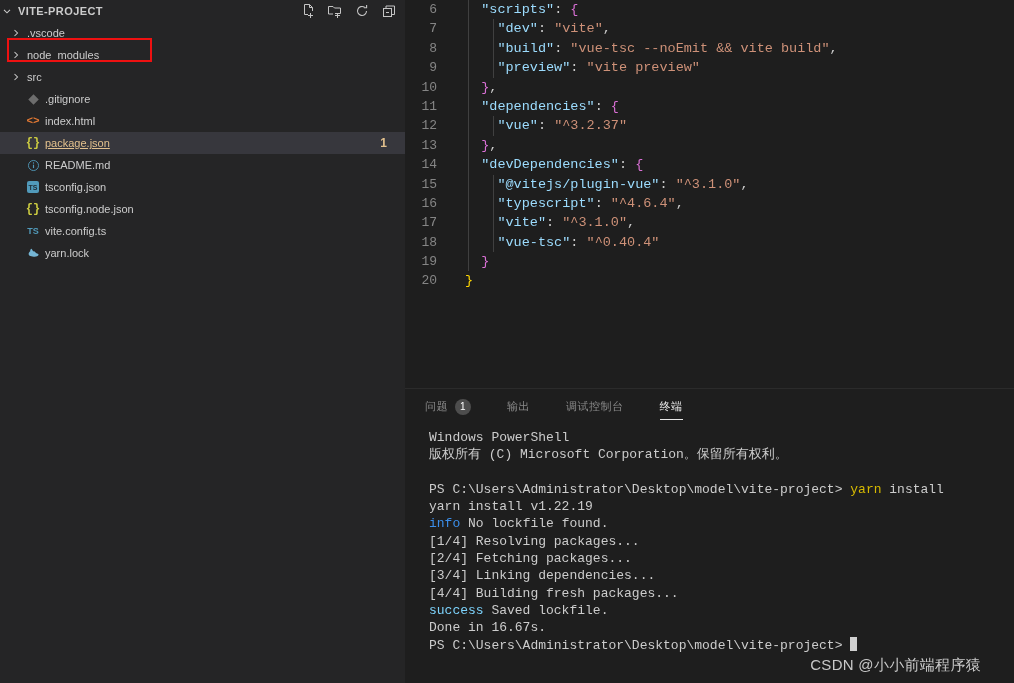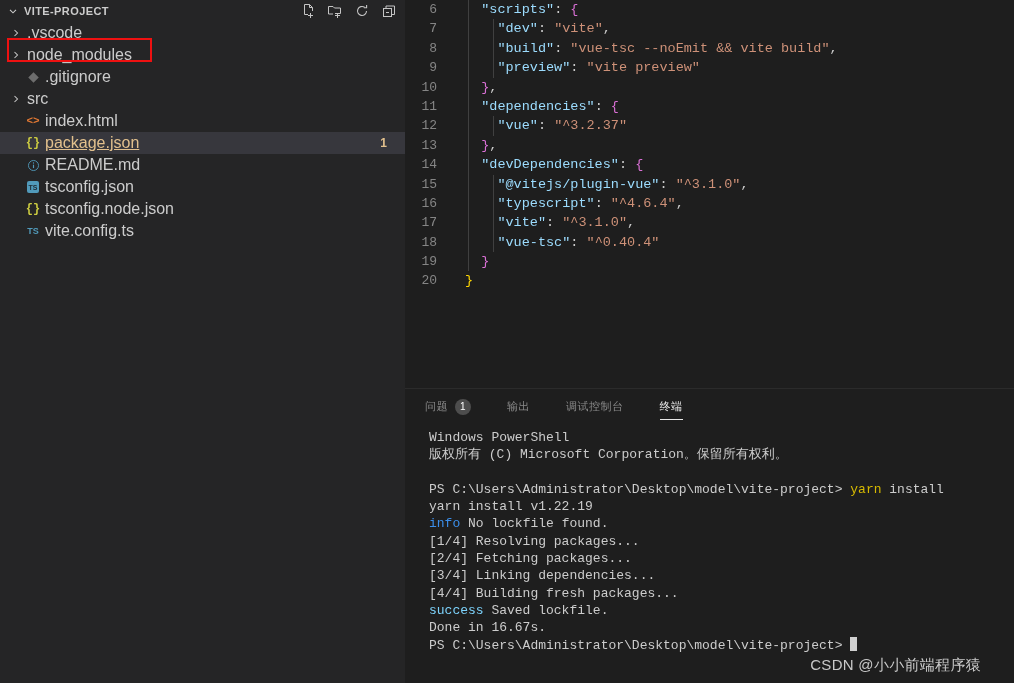--- a/index.html
+++ b/index.html
@@ -14,21 +14,21 @@
   
   .sidebar {
     width: 405px; height: 683px;
     background: #252526;
     position: relative;
     flex: 0 0 405px;
   }
   .sb-title-row {
     height: 22px;
     display: flex; align-items: center;
-    padding-left: 6px; padding-right: 6px;
+    padding-left: 0; padding-right: 6px;
     position: relative;
   }
   .sb-chevron {
     width: 14px; height: 14px;
     display: flex; align-items: center; justify-content: center;
     color: #cccccc; flex: 0 0 14px;
   }
   .sb-title {
     font-size: 11px; font-weight: bold;
     color: #cccccc; letter-spacing: 0.4px;
@@ -60,21 +60,21 @@
     width: 16px; flex: 0 0 16px;
     display: flex; align-items: center; justify-content: center;
     color: #cccccc;
   }
   .tree-ficon {
     width: 18px; flex: 0 0 18px;
     display: flex; align-items: center; justify-content: center;
     font-size: 12px;
     margin-right: 3px;
   }
-  .tree-label { font-size: 16px; }
+  .tree-label { font-size: 11px; }
   .tree-label.gold { color: #e2c08d; text-decoration: underline; }
   .badge-count {
     position: absolute; right: 18px; top: 0; height: 22px;
     display: flex; align-items: center;
     font-size: 12px; color: #e2c08d; font-weight: 600;
   }
   .ic-json { color: #cbcb41; font-weight: bold; font-family: "Liberation Mono", monospace; font-size: 12px; }
   .ic-html { color: #e37933; font-weight: bold; font-family: "Liberation Mono", monospace; font-size: 11px; }
   .ic-ts-text { color: #519aba; font-weight: bold; font-family: "Liberation Sans", sans-serif; font-size: 9px; }
   .ic-tsconf {
@@ -249,36 +249,36 @@
         <div class="tree-row">
           <span class="tree-twisty">
             <svg width="12" height="12" viewBox="0 0 16 16" fill="none" stroke="currentColor" stroke-width="1.4">
               <path d="M6 4 L10 8 L6 12"></path>
             </svg>
           </span>
           <span style="width: 3px;"></span>
           <span class="tree-label">node_modules</span>
         </div>
         <div class="tree-row">
-          <span class="tree-twisty"></span>
-          <span class="tree-ficon">
-            <svg width="13" height="13" viewBox="0 0 16 16">
-              <path d="M8 1.5 L14.5 8 L8 14.5 L1.5 8 Z" fill="#6d6d6d"></path>
-            </svg>
-          </span>
-          <span class="tree-label">.gitignore</span>
-        </div>
-        <div class="tree-row">
           <span class="tree-twisty">
             <svg width="12" height="12" viewBox="0 0 16 16" fill="none" stroke="currentColor" stroke-width="1.4">
               <path d="M6 4 L10 8 L6 12"></path>
             </svg>
           </span>
           <span style="width: 3px;"></span>
           <span class="tree-label">src</span>
+        </div>
+        <div class="tree-row">
+          <span class="tree-twisty"></span>
+          <span class="tree-ficon">
+            <svg width="13" height="13" viewBox="0 0 16 16">
+              <path d="M8 1.5 L14.5 8 L8 14.5 L1.5 8 Z" fill="#6d6d6d"></path>
+            </svg>
+          </span>
+          <span class="tree-label">.gitignore</span>
         </div>
         <div class="tree-row">
           <span class="tree-twisty"></span>
           <span class="tree-ficon">
             <span class="ic-html">&lt;&gt;</span>
           </span>
           <span class="tree-label">index.html</span>
         </div>
         <div class="tree-row selected">
           <span class="tree-twisty"></span>
@@ -312,20 +312,29 @@
             <span class="ic-json">{}</span>
           </span>
           <span class="tree-label">tsconfig.node.json</span>
         </div>
         <div class="tree-row">
           <span class="tree-twisty"></span>
           <span class="tree-ficon">
             <span class="ic-ts-text">TS</span>
           </span>
           <span class="tree-label">vite.config.ts</span>
+        </div>
+        <div class="tree-row">
+          <span class="tree-twisty"></span>
+          <span class="tree-ficon">
+            <svg width="13" height="13" viewBox="0 0 16 16">
+              <path d="M5.2 2.2c.9.3 1.3 1 1.4 1.8.5.3.9.8 1.1 1.4.6-.2 1.3-.1 1.9.3.7.4 1.1 1 1.3 1.6 1.2.2 2.3.6 2.9 1.3.6.7.4 1.6-.4 2.1-1.2.8-3.3 1.2-5.2 1.2-2 0-4-.4-5-1C2.5 10.4 2 9.6 2 8.6c0-1.3.9-2.6 2-3.4-.2-.9 0-1.8.6-2.5.3-.4.6-.6.9-.6z" fill="#74b5d4"></path>
+            </svg>
+          </span>
+          <span class="tree-label">yarn.lock</span>
         </div>
       </div>
 
     <div class="anno" id="anno-node-modules" style="border-color: rgb(238, 17, 17);"></div>
   </div>
 
   <div class="main">
 
     <div class="editor" id="code-editor">
         <div class="code-line"><span class="ln">6</span><span class="ctext"><span class="guide g1"></span><span class="p">  </span><span class="k">"scripts"</span><span class="p">: </span><span class="b2">{</span></span></div>

